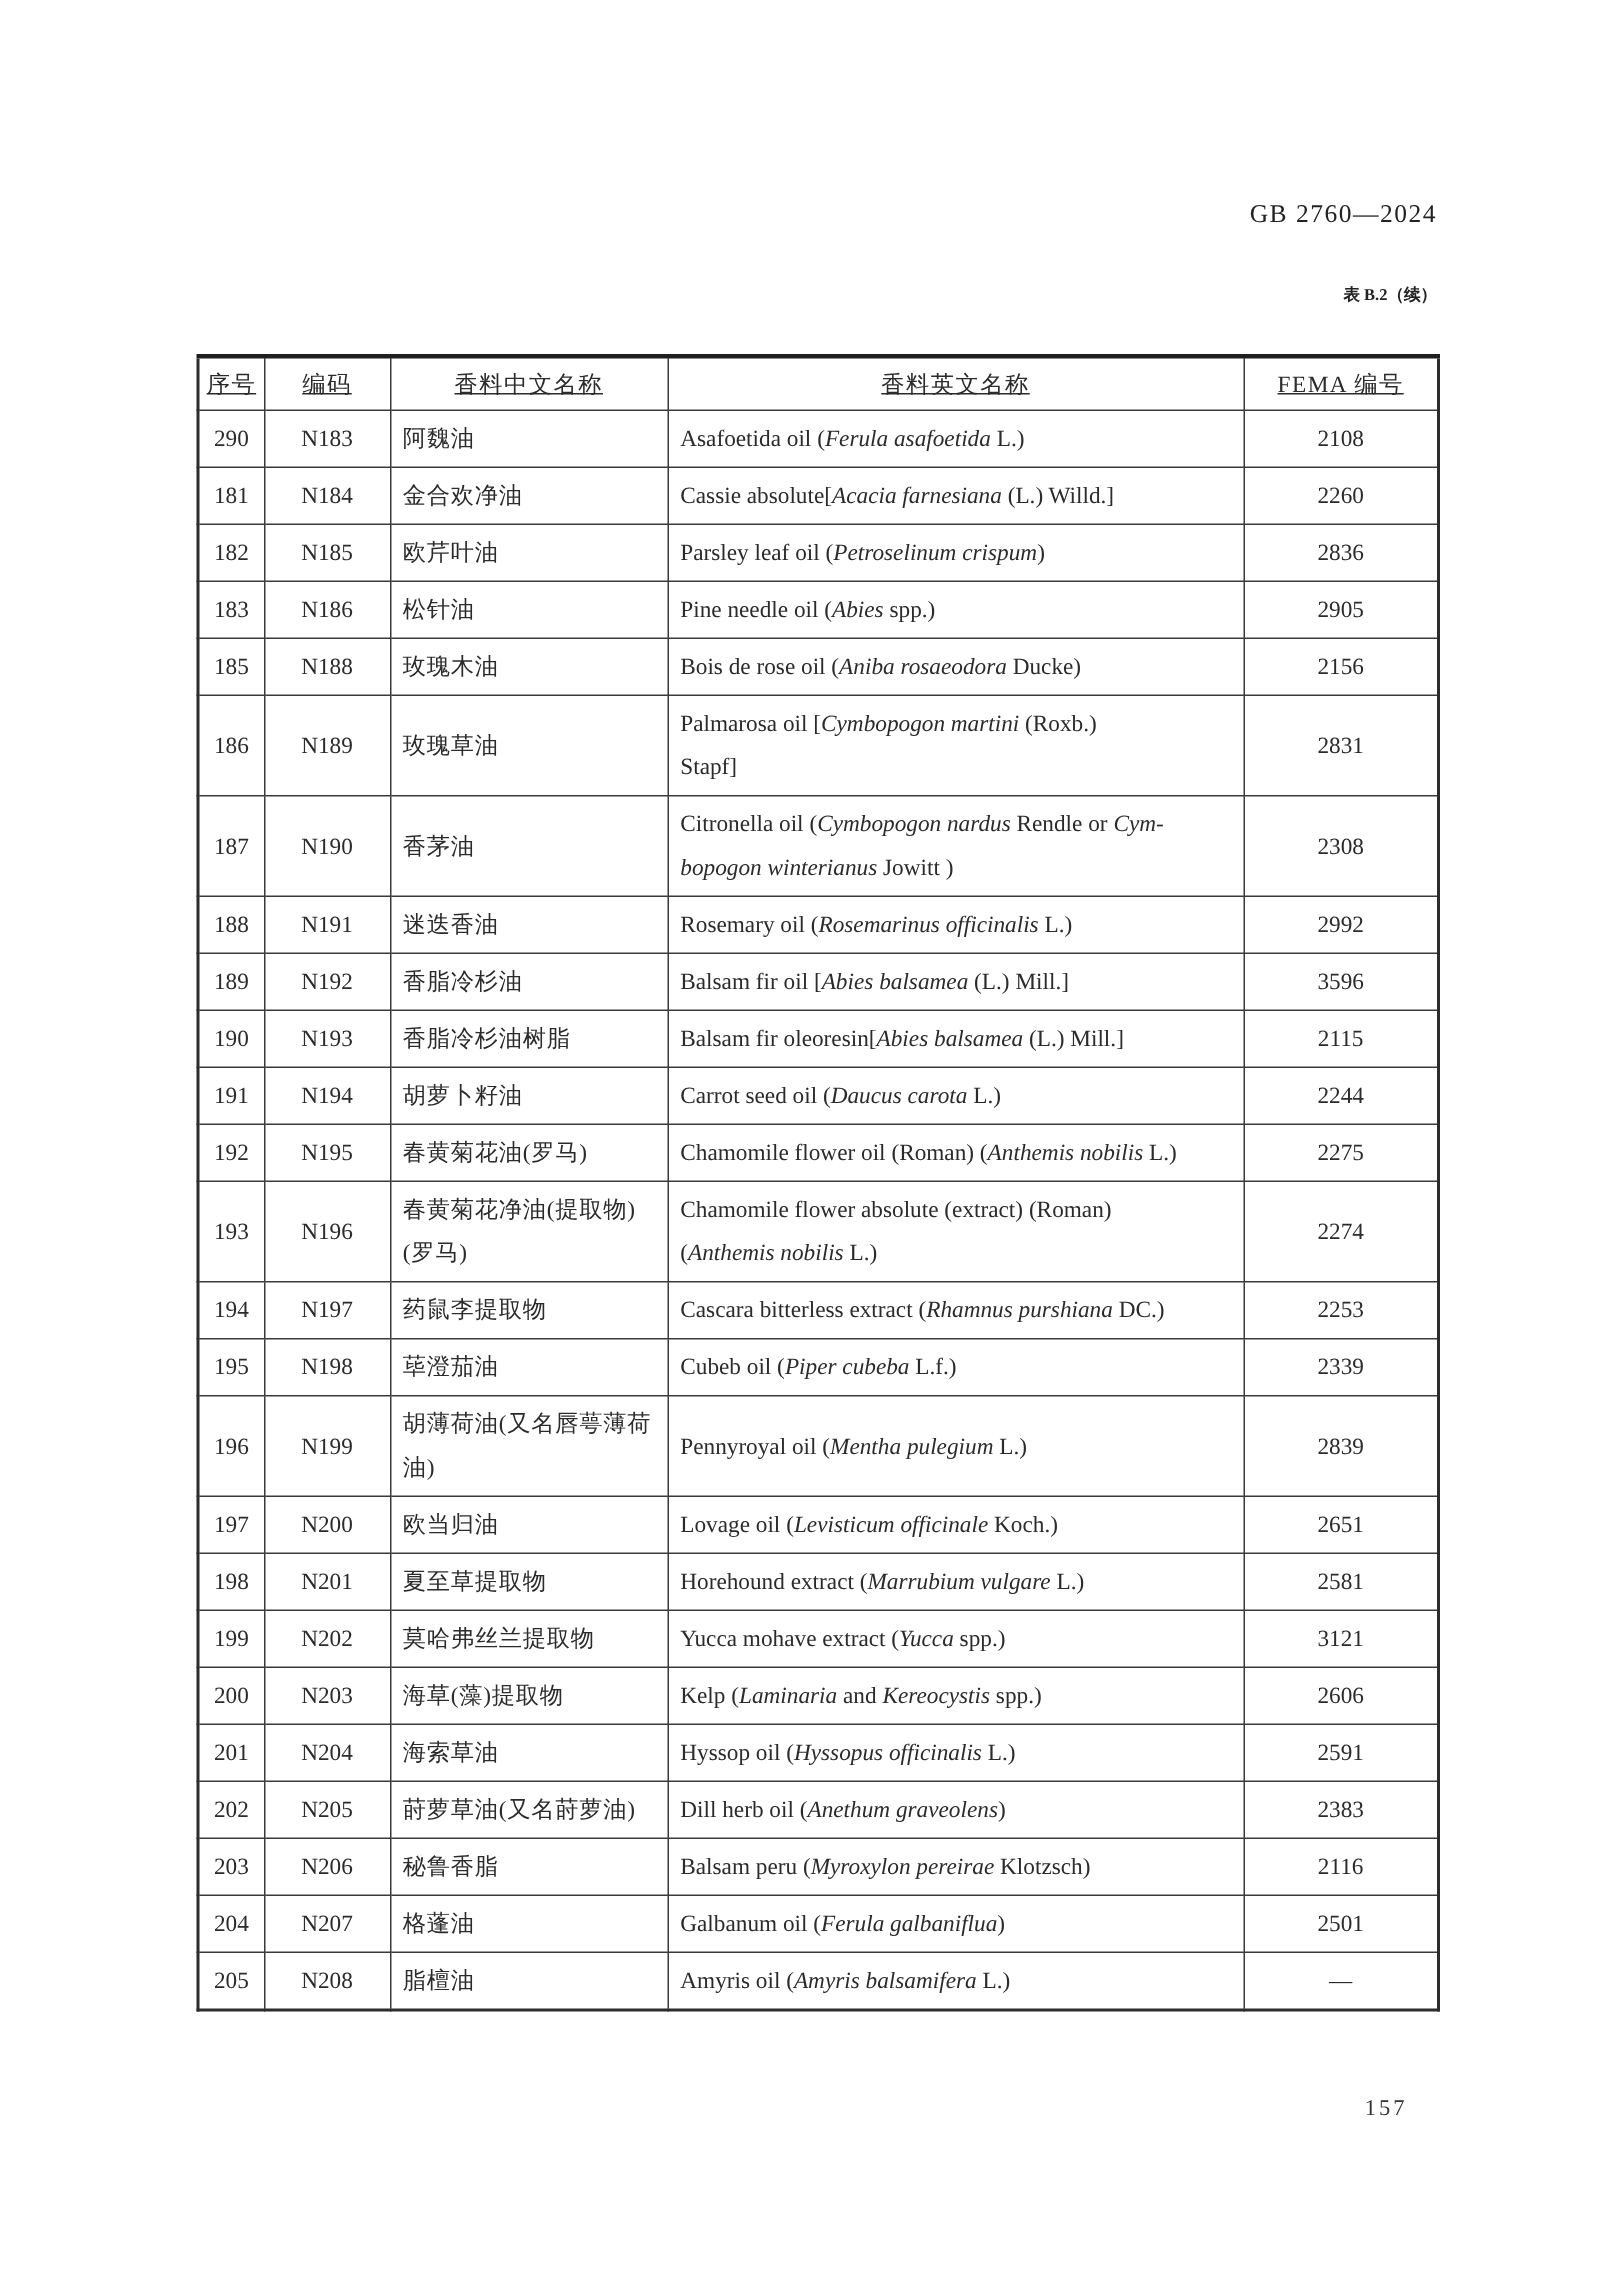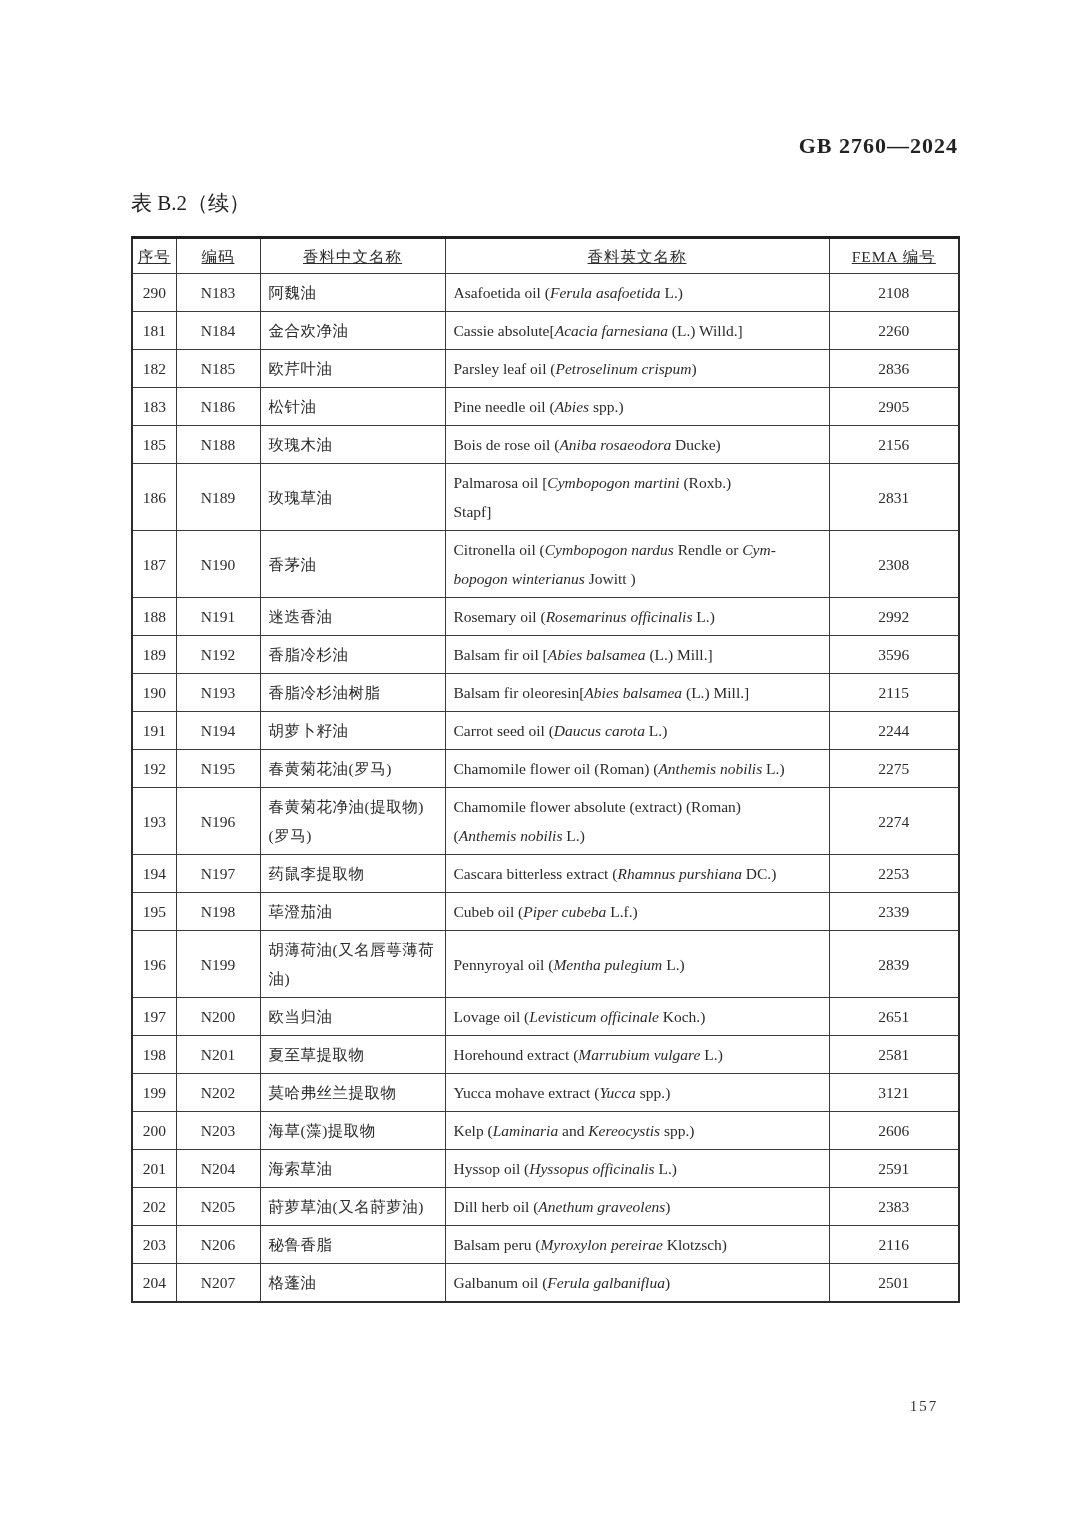--- a/index.html
+++ b/index.html
@@ -13,33 +13,33 @@
     font-family: "Liberation Serif", "DejaVu Serif", serif;
     color: #2b2b2b;
     overflow: hidden;
   }
   .doc-number {
     position: absolute;
     top: 133px;
     left: 131px;
     width: 827px;
     text-align: right;
-    font-size: 22px;
-    font-weight: bold;
+    font-size: 17px;
+    font-weight: normal;
     letter-spacing: 1px;
     color: #222;
   }
   .table-title {
     position: absolute;
     top: 189px;
     left: 131px;
     width: 827px;
-    text-align: left;
-    font-size: 21px;
-    font-weight: normal;
+    text-align: right;
+    font-size: 11px;
+    font-weight: bold;
     color: #222;
   }
   table.std-table {
     position: absolute;
     top: 236px;
     left: 131px;
     width: 827px;
     border-collapse: collapse;
     table-layout: fixed;
     border: 2px solid #2c2c2c;
@@ -266,18 +266,25 @@
           <td class="left en-cell"><span>Balsam peru (</span><i>Myroxylon pereirae</i><span> Klotzsch)</span></td>
           <td class="center"><span>2116</span></td>
         </tr>
         <tr>
           <td class="center"><span>204</span></td>
           <td class="center"><span>N207</span></td>
           <td class="left cn-cell"><span>格蓬油</span></td>
           <td class="left en-cell"><span>Galbanum oil (</span><i>Ferula galbaniflua</i><span>)</span></td>
           <td class="center"><span>2501</span></td>
         </tr>
+        <tr>
+          <td class="center"><span>205</span></td>
+          <td class="center"><span>N208</span></td>
+          <td class="left cn-cell"><span>脂檀油</span></td>
+          <td class="left en-cell"><span>Amyris oil (</span><i>Amyris balsamifera</i><span> L.)</span></td>
+          <td class="center"><span>—</span></td>
+        </tr>
       </tbody>
   </table>
 
   <div class="page-number">157</div>
 
 </div>
 
 </body></html>

